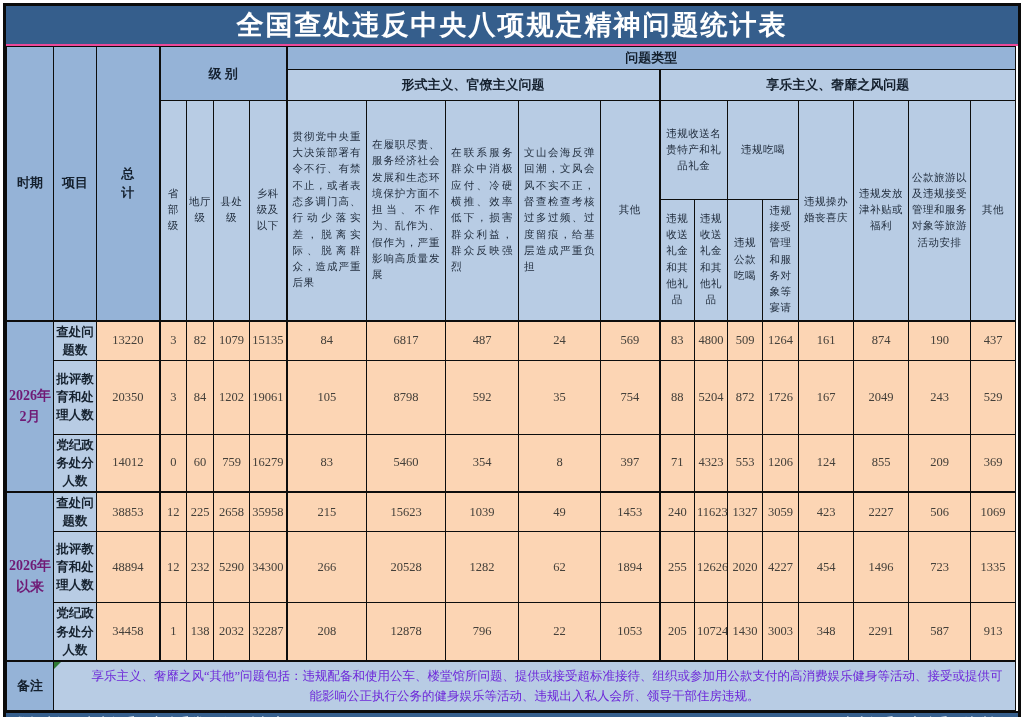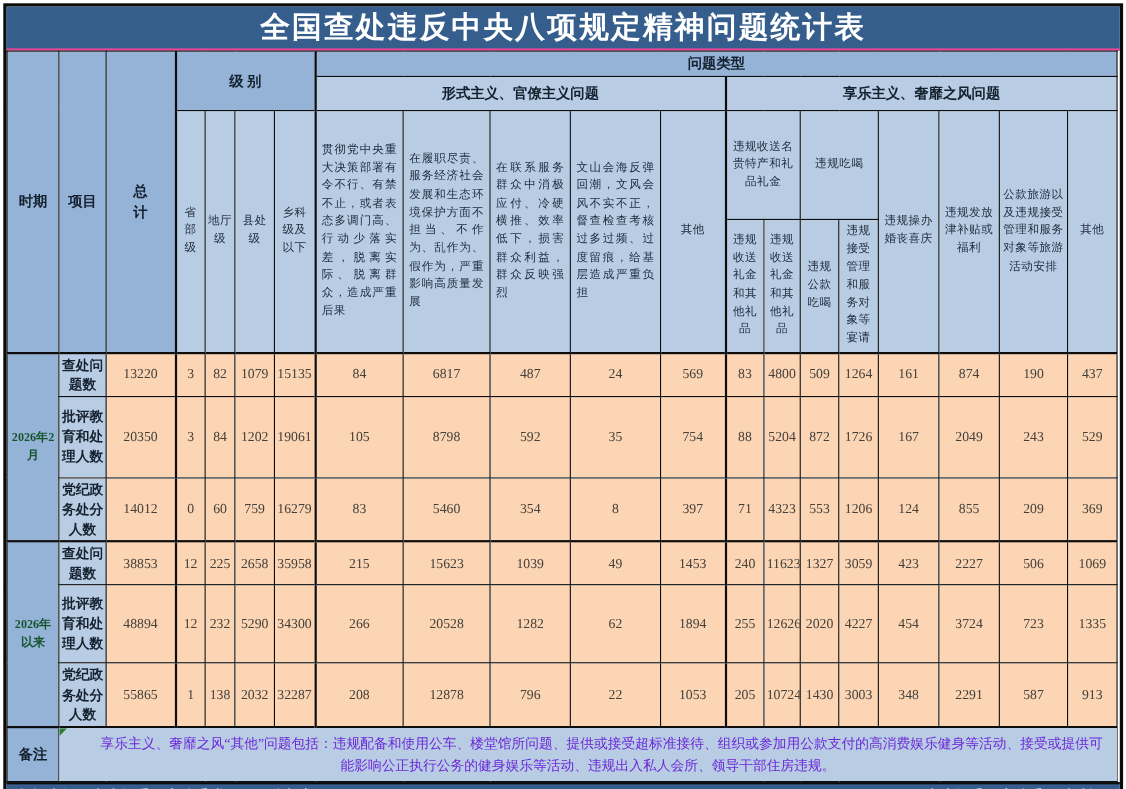--- a/index.html
+++ b/index.html
@@ -15,21 +15,21 @@
   td{border:1px solid #0d0d0d;text-align:center;vertical-align:middle;
      overflow:hidden;padding:1px 2px;font-size:12px;}
   .mid{background:#95b3d7;margin-left:44px;}
   .light{background:#b8cce4;text-align:center;}
   .num{background:#fcd5b4;color:#44403a;font-size:12.5px;}
   .hmain{font-size:13px;font-weight:bold;color:#14202e;}
   .hsmall{font-size:10.5px;line-height:1.55;color:#1e2a3a;letter-spacing:0.5px;}
   .para{text-align:justify;padding:3px 5px;}
   .w1em{display:inline-block;width:1.1em;line-height:1.5;}
   .rowlabel{font-weight:bold;font-size:12.5px;color:#16222f;line-height:1.45;}
-  .periodlabel{font-weight:bold;font-size:11px;color:#14532d;line-height:1.5;}
+  .periodlabel{font-weight:bold;font-size:14px;color:#701a75;line-height:1.5;}
   .bl2{border-left:2px solid #0d0d0d;}
   .bt2{border-top:2px solid #0d0d0d;}
   .remark-label{font-weight:bold;font-size:13px;color:#14202e;}
   .remark-text{
     text-align:center;font-size:12.5px;color:#6d28d9;line-height:1.6;
     padding:4px 10px;position:relative;
   }
   .remark-text .indent{text-indent:2em;display:block;}
   .excel-flag{
     position:absolute;top:0;left:0;width:0;height:0;
@@ -208,27 +208,27 @@
       <td class="num bl2">266</td>
       <td class="num">20528</td>
       <td class="num">1282</td>
       <td class="num">62</td>
       <td class="num">1894</td>
       <td class="num bl2">255</td>
       <td class="num">12626</td>
       <td class="num">2020</td>
       <td class="num">4227</td>
       <td class="num">454</td>
-      <td class="num">3724</td>
+      <td class="num">1496</td>
       <td class="num">723</td>
       <td class="num">1335</td>
     </tr>
     <tr style="height:57px">
       <td class="light rowlabel">党纪政务处分人数</td>
-      <td class="num">55865</td>
+      <td class="num">34458</td>
       <td class="num bl2">1</td>
       <td class="num">138</td>
       <td class="num">2032</td>
       <td class="num">32287</td>
       <td class="num bl2">208</td>
       <td class="num">12878</td>
       <td class="num">796</td>
       <td class="num">22</td>
       <td class="num">1053</td>
       <td class="num bl2">205</td>

